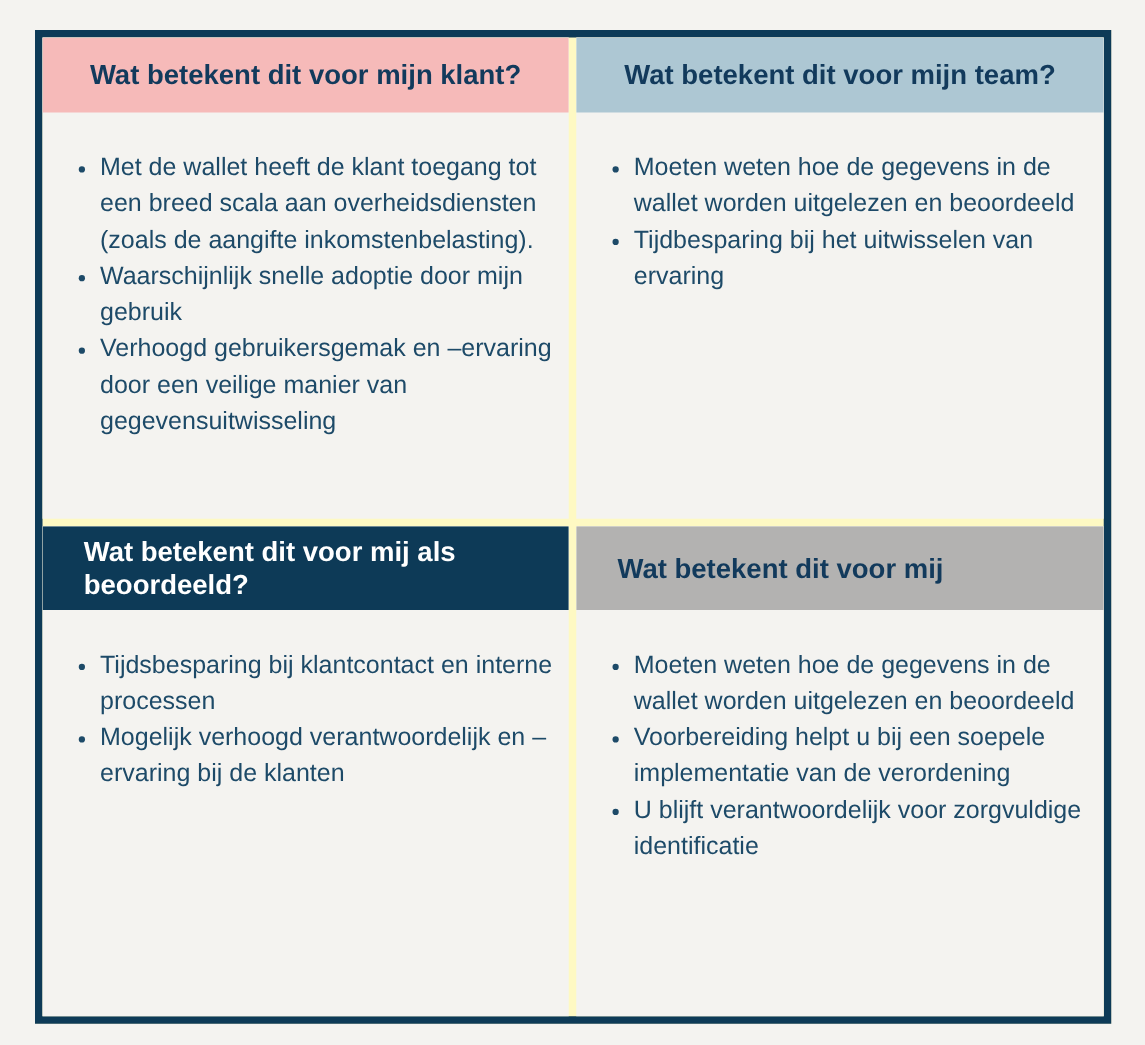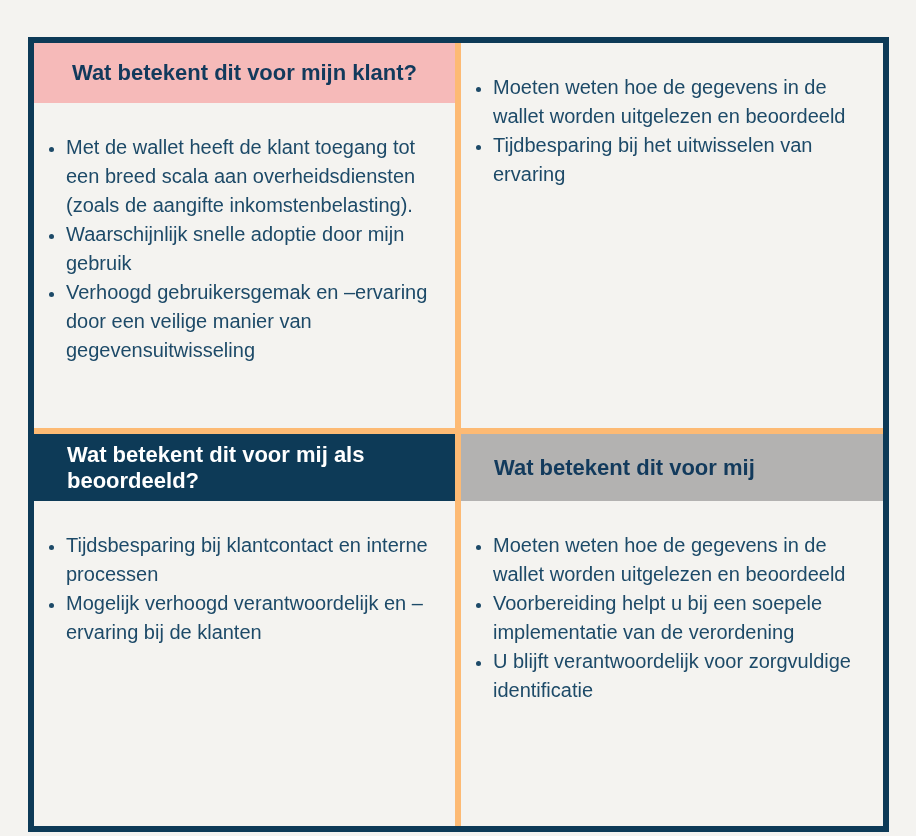--- a/index.html
+++ b/index.html
@@ -52,47 +52,51 @@
     padding: 0 10px;
   }
   .row-bottom .hdr {
     height: 67px;
     align-items: flex-start;
     text-align: center;
     padding: 0 40px 0 33px;
   }
   .quad ul {
     margin: 30px 0 0 0;
-    padding: 0 12px 0 32px;
+    padding: 0 12px 0 46px;
     list-style: disc outside;
     font-size: 20px;
     line-height: 29px;
     color: #1d4a68;
   }
   .quad ul li { margin: 0; }
   .quad ul li::marker { color: #1d4a68; font-size: 18px; }
 </style>
 </head>
 <body style="background: rgb(244, 243, 240);">
 
-<div class="board" style="border-color: rgb(13, 58, 87); background: #fdba74; margin-top: 13px;">
+<div class="board" style="border-color: rgb(13, 58, 87); background: #fef9c3;">
 
   <div class="quad row-top">
     <div class="hdr" style="background: rgb(246, 186, 185); color: rgb(18, 58, 92);">
       <span>Wat betekent dit voor mijn klant?</span>
       <span></span>
     </div>
     <ul>
         <li>Met de wallet heeft de klant toegang tot een breed scala aan overheidsdiensten (zoals de aangifte inkomstenbelasting).</li>
         <li>Waarschijnlijk snelle adoptie door mijn gebruik</li>
         <li>Verhoogd gebruikersgemak en –ervaring door een veilige manier van gegevensuitwisseling</li>
       </ul>
   </div>
 
   <div class="quad row-top">
+    <div class="hdr" style="background: rgb(173, 199, 211); color: rgb(18, 58, 92);">
+      <span>Wat betekent dit voor mijn team?</span>
+      <span></span>
+    </div>
     <ul>
         <li>Moeten weten hoe de gegevens in de wallet worden uitgelezen en beoordeeld</li>
         <li>Tijdbesparing bij het uitwisselen van ervaring</li>
       </ul>
   </div>
 
   <div class="quad row-bottom">
     <div class="hdr" style="background: rgb(13, 58, 87); color: rgb(255, 255, 255);">
       <span>Wat betekent dit voor mij als</span>
       <span>beoordeeld?</span>

